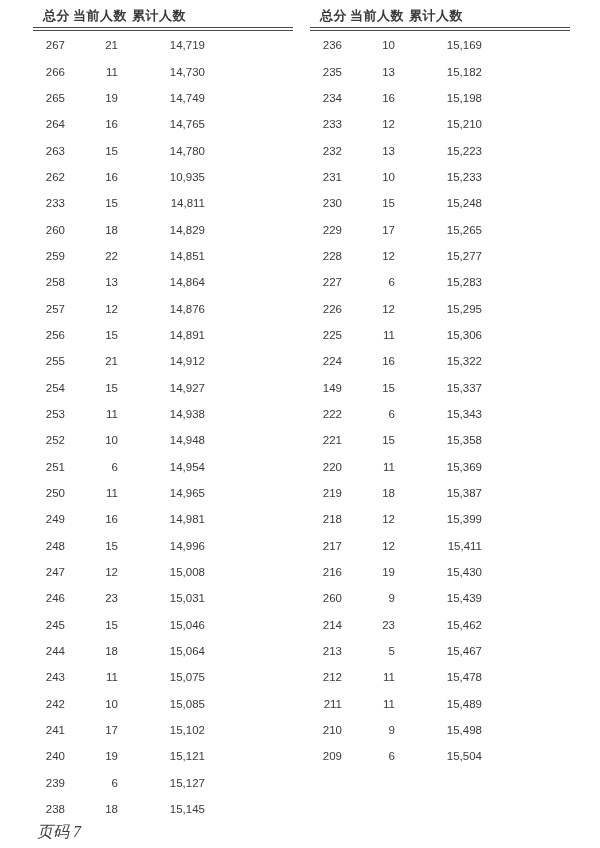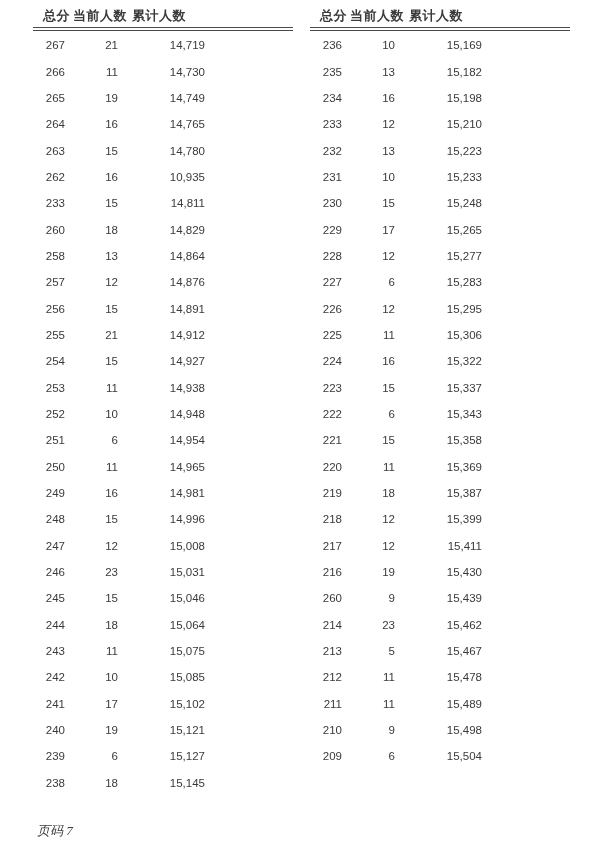--- a/index.html
+++ b/index.html
@@ -20,21 +20,21 @@
   .thead .h1{left:10px}
   .thead .h2{left:40px}
   .thead .h3{left:99px}
   .rule{margin-top:4px;height:2px;border-top:1.5px solid #4a4a4a;border-bottom:1.5px solid #4a4a4a;width:260px}
   .tbody{margin-top:1px}
   .row{display:grid;grid-template-columns:32px 53px 87px;height:26.35px;align-items:center}
   .row .c{text-align:right;font-size:11.5px;color:#3a3a3a;white-space:nowrap}
   .footer{
     position:absolute;left:37px;top:822px;
     font-family:"Liberation Serif","DejaVu Serif",serif;
-    font-style:italic;font-size:13px;color:#3f3f3f;
+    font-style:italic;font-size:16px;color:#3f3f3f;
   }
 </style>
 </head>
 <body>
 
 <div class="page">
 
   <section class="score-table left">
     <div class="thead">
       <span class="h h1">总分</span>
@@ -77,20 +77,25 @@
           <span class="c c1">233</span>
           <span class="c c2">15</span>
           <span class="c c3">14,811</span>
         </div>
         <div class="row">
           <span class="c c1">260</span>
           <span class="c c2">18</span>
           <span class="c c3">14,829</span>
         </div>
         <div class="row">
+          <span class="c c1">259</span>
+          <span class="c c2">22</span>
+          <span class="c c3">14,851</span>
+        </div>
+        <div class="row">
           <span class="c c1">258</span>
           <span class="c c2">13</span>
           <span class="c c3">14,864</span>
         </div>
         <div class="row">
           <span class="c c1">257</span>
           <span class="c c2">12</span>
           <span class="c c3">14,876</span>
         </div>
         <div class="row">
@@ -258,21 +263,21 @@
           <span class="c c1">225</span>
           <span class="c c2">11</span>
           <span class="c c3">15,306</span>
         </div>
         <div class="row">
           <span class="c c1">224</span>
           <span class="c c2">16</span>
           <span class="c c3">15,322</span>
         </div>
         <div class="row">
-          <span class="c c1">223</span>
+          <span class="c c1">149</span>
           <span class="c c2">15</span>
           <span class="c c3">15,337</span>
         </div>
         <div class="row">
           <span class="c c1">222</span>
           <span class="c c2">6</span>
           <span class="c c3">15,343</span>
         </div>
         <div class="row">
           <span class="c c1">221</span>

